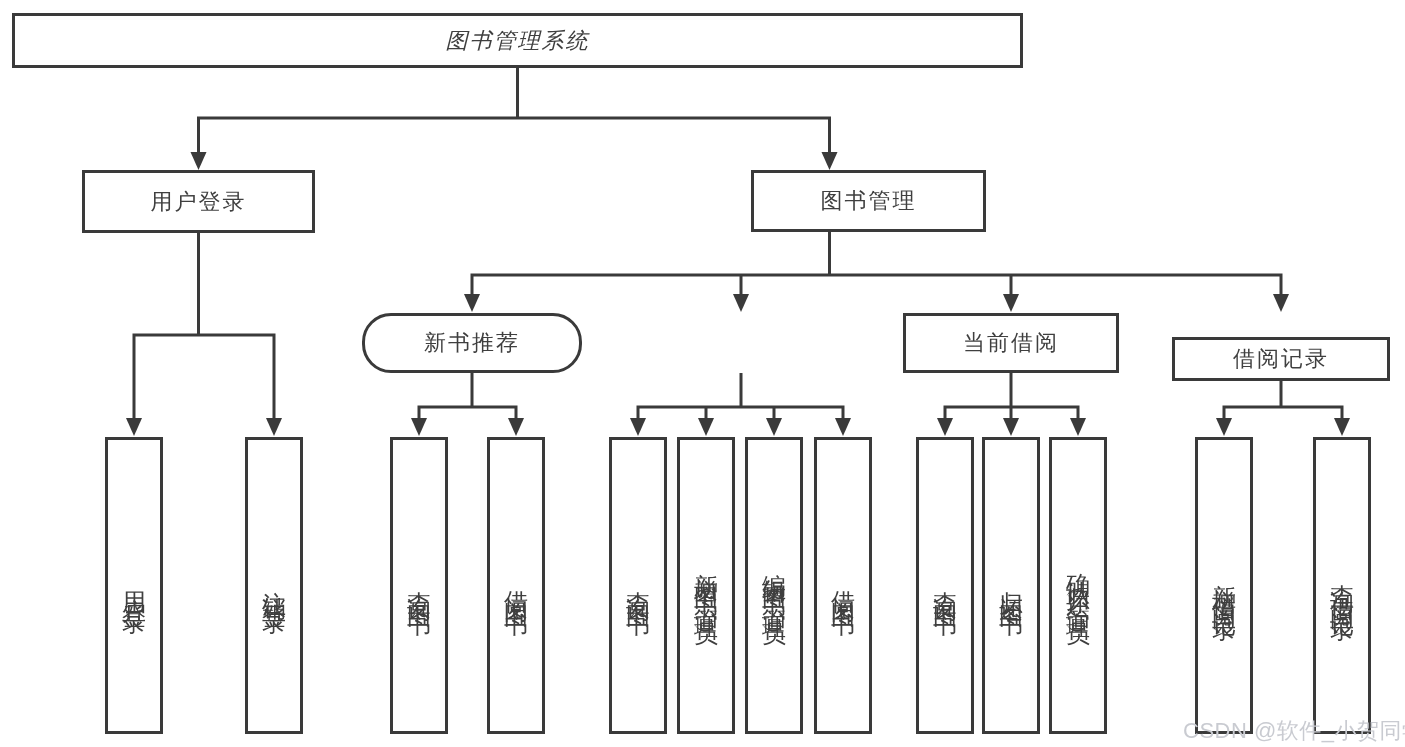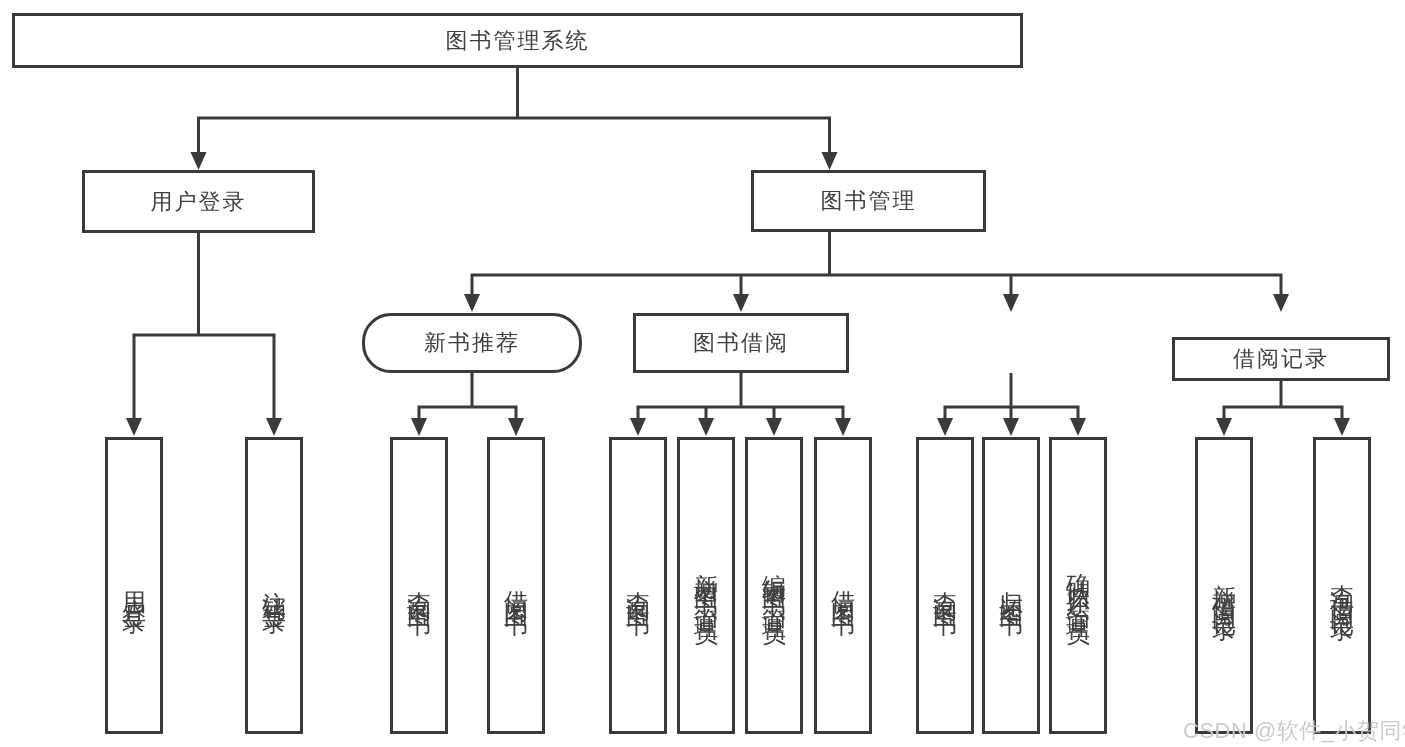--- a/index.html
+++ b/index.html
@@ -25,21 +25,21 @@
   .hbox{font-size:22px;letter-spacing:2px;}
   .leaf{width:58px;top:437px;height:297px;}
   .leaf .vtext{
     writing-mode:vertical-rl;
     text-orientation:mixed;
     font-size:24px;
     letter-spacing:7px;
     color:#3f3f3f;
     white-space:nowrap;
   }
-  #n-root{left:12px;top:13px;width:1011px;height:55px;}
+  #n-root{left:12px;top:13px;width:1011px;height:55px;font-style:italic;}
   #n-user{left:82px;top:170px;width:233px;height:63px;}
   #n-mgmt{left:751px;top:170px;width:235px;height:62px;}
   #n-s1{left:362px;top:313px;width:220px;height:60px;border-radius:29px;}
   #n-s2{left:633px;top:313px;width:216px;height:60px;}
   #n-s3{left:903px;top:313px;width:216px;height:60px;}
   #n-s4{left:1172px;top:313px;width:218px;height:44px;margin-top:24px;}
   #n-l1{left:105px;} #n-l2{left:245px;}
   #n-l3{left:390px;} #n-l4{left:487px;}
   #n-l5{left:609px;} #n-l6{left:677px;} #n-l7{left:745px;} #n-l8{left:814px;}
   #n-l9{left:916px;} #n-l10{left:982px;} #n-l11{left:1049px;}
@@ -97,21 +97,21 @@
       <polygon points="1334,418 1350,418 1342,436"></polygon>
     </g>
   </svg>
 
   <div id="n-root" class="box hbox">图书管理系统</div>
 
   <div id="n-user" class="box hbox">用户登录</div>
   <div id="n-mgmt" class="box hbox">图书管理</div>
 
   <div id="n-s1" class="box hbox">新书推荐</div>
-  <div id="n-s2" class="box hbox">图书借阅</div>
+  <div id="n-s3" class="box hbox">当前借阅</div>
   <div id="n-s4" class="box hbox">借阅记录</div>
 
   <div id="n-l1" class="box leaf">
       <span class="vtext">用户登录</span>
     </div>
   <div id="n-l2" class="box leaf">
       <span class="vtext">注销登录</span>
     </div>
 
   <div id="n-l3" class="box leaf">

